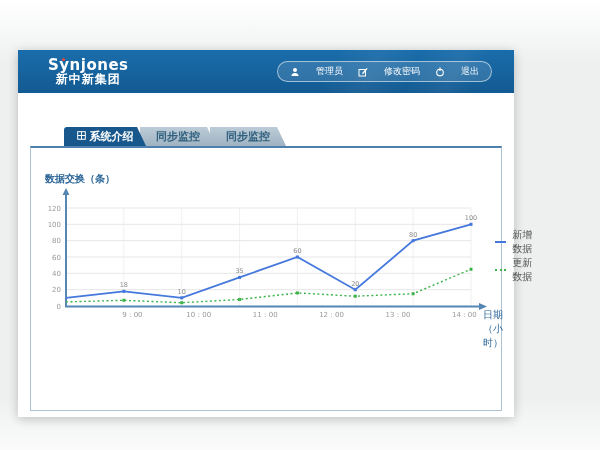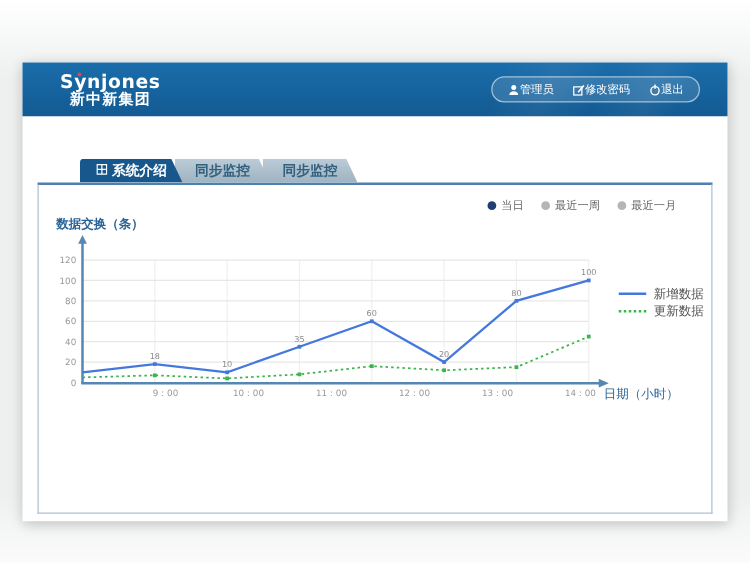--- a/index.html
+++ b/index.html
@@ -3,42 +3,42 @@
 <meta charset="utf-8">
 <style>
   * { margin:0; padding:0; box-sizing:border-box; }
   html,body { width:600px; height:450px; }
   body {
     font-family:"DejaVu Sans","Liberation Sans",sans-serif;
     background:linear-gradient(#ffffff 0%, #eef0f0 14%, #eef0f0 88%, #fbfbfb 100%);
     overflow:hidden; position:relative;
   }
   .window {
-    position:absolute; left:18px; top:50px; width:564px; height:367px;
+    position:absolute; left:18px; top:50px; width:496px; height:367px;
     background:#fff; box-shadow:0 2px 10px rgba(0,0,0,.22);
   }
   
   .header {
     position:absolute; left:0; top:0; right:0; height:43px;
     background:linear-gradient(#1a6dab,#135a92);
     display:flex; align-items:center; overflow:hidden;
   }
   .header:after{content:"";position:absolute;right:0;top:0;width:260px;height:100%;
     background:linear-gradient(115deg,transparent 30%,rgba(255,255,255,.05) 45%,transparent 60%,rgba(255,255,255,.05) 75%,transparent 85%);}
   .logo { position:relative; margin-left:30px; color:#fff; line-height:1.1; text-align:center; }
   .logo-en { font-size:15px; font-weight:bold; letter-spacing:.5px; }
   .logo-cn { font-size:12px; font-weight:bold; letter-spacing:1px; }
   .logo-dot { position:absolute; left:14px; top:1px; width:3px; height:3px; border-radius:50%; background:#e8483d; }
   .app-title { color:#fff; font-size:13px; margin-left:18px; margin-top:8px; }
   .user-pill {
     position:absolute; right:22px; top:11px; height:21px; z-index:2;
     background:rgba(255,255,255,.12); border:1px solid rgba(255,255,255,.55);
     border-radius:11px; display:flex; align-items:center; padding:0 12px; gap:15px;
   }
-  .pill-item { display:flex; align-items:center; gap:0; color:#fff; font-size:9px; cursor:pointer; }
+  .pill-item { display:flex; align-items:center; gap:16px; color:#fff; font-size:9px; cursor:pointer; }
   .pill-item svg { display:block; }
   
   .nav {
     position:absolute; left:0; top:43px; right:0; height:25px;
     background:linear-gradient(#fefefe,#e7e8e8); border-bottom:1px solid #d4d5d5;
     display:flex; align-items:center; padding-left:26px;
   }
   .nav-item { width:64px; text-align:center; font-size:11px; font-weight:bold; color:#1c5180; cursor:pointer; position:relative; }
   .nav-item:not(:last-child):after { content:""; position:absolute; right:0; top:1px; width:1px; height:13px; background:#c9cbcc; }
   
@@ -124,34 +124,20 @@
       </div>
       <div class="tab inactive">
         <span>同步监控</span>
       </div>
       <div class="tab inactive">
         <span>同步监控</span>
       </div>
     </div>
 
   <div class="panel">
-    <div class="radios" id="radios">
-        <div class="radio selected">
-          <span class="dot"></span>
-          <span>当日</span>
-        </div>
-        <div class="radio">
-          <span class="dot"></span>
-          <span>最近一周</span>
-        </div>
-        <div class="radio">
-          <span class="dot"></span>
-          <span>最近一月</span>
-        </div>
-      </div>
     <div class="y-title">数据交换（条）</div>
     <svg id="chart" width="460" height="145">
         <g>
           <line x1="82.85714285714286" y1="22" x2="82.85714285714286" y2="120" stroke="#f0f0f0" stroke-width="1"></line>
           <line x1="140.71428571428572" y1="22" x2="140.71428571428572" y2="120" stroke="#f0f0f0" stroke-width="1"></line>
           <line x1="198.57142857142858" y1="22" x2="198.57142857142858" y2="120" stroke="#f0f0f0" stroke-width="1"></line>
           <line x1="256.42857142857144" y1="22" x2="256.42857142857144" y2="120" stroke="#f0f0f0" stroke-width="1"></line>
           <line x1="314.2857142857143" y1="22" x2="314.2857142857143" y2="120" stroke="#f0f0f0" stroke-width="1"></line>
           <line x1="372.14285714285717" y1="22" x2="372.14285714285717" y2="120" stroke="#f0f0f0" stroke-width="1"></line>
           <line x1="430" y1="22" x2="430" y2="120" stroke="#f0f0f0" stroke-width="1"></line>

